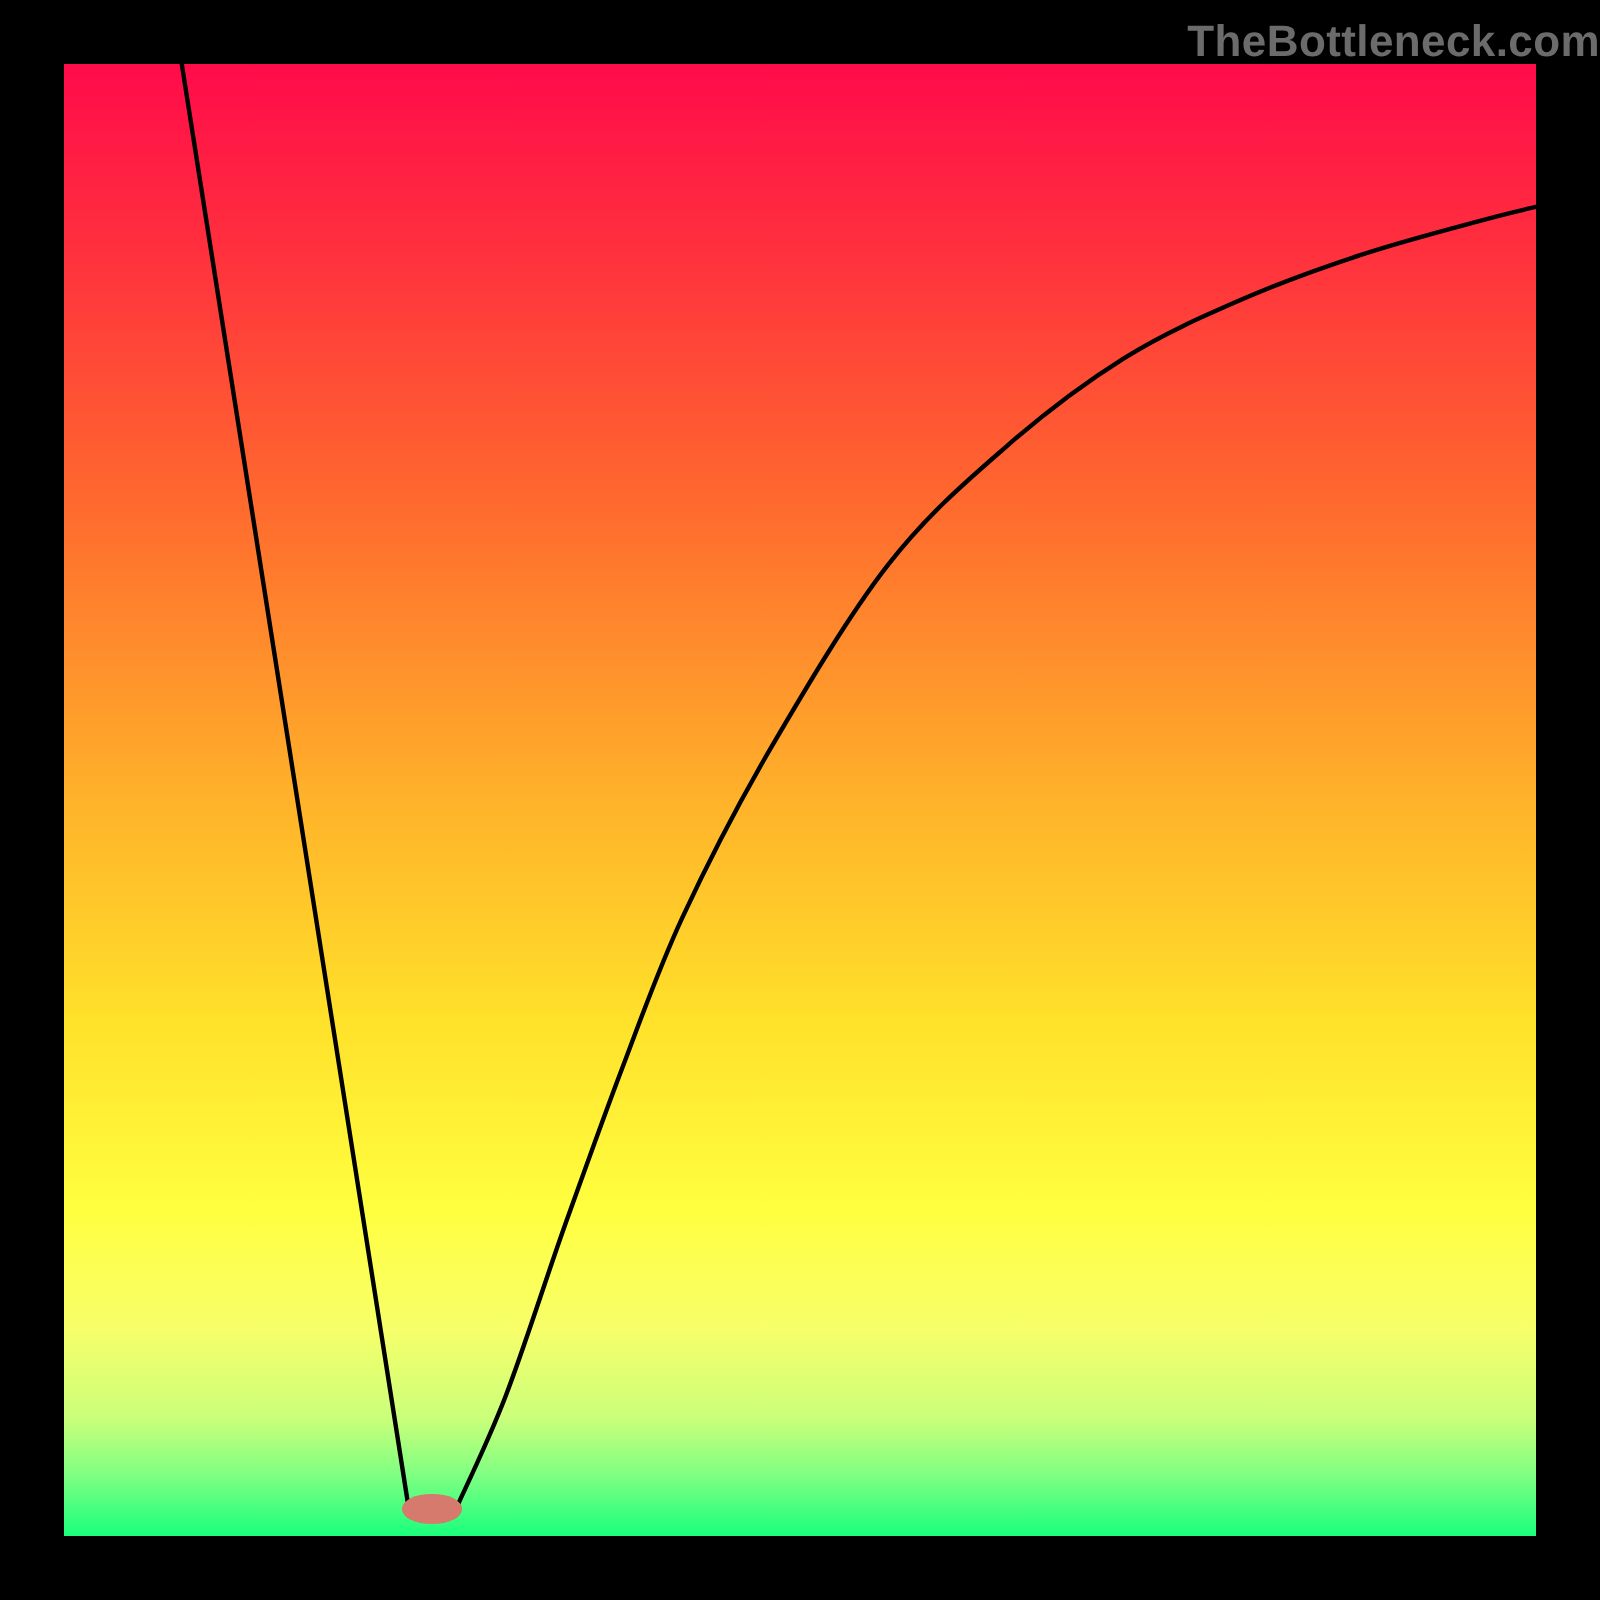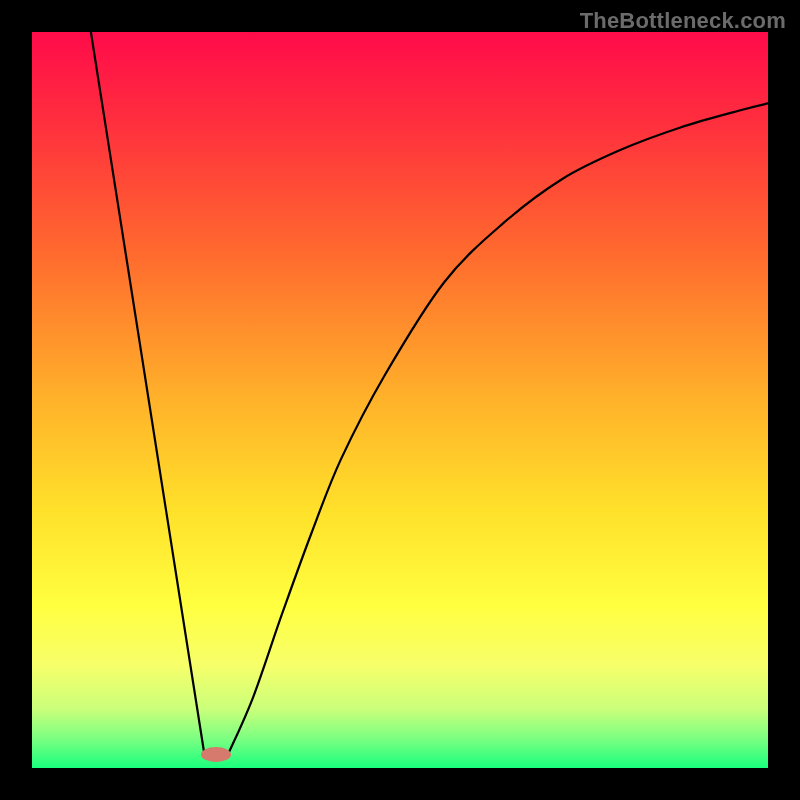--- a/index.html
+++ b/index.html
@@ -23,21 +23,21 @@
     position: absolute;
     left: 32px;
     top: 32px;
     width: 736px;
     height: 736px;
     overflow: hidden;
   }
   .watermark {
     position: absolute;
     top: 8px;
-    right: 14px;
+    right: 0;
     font-size: 22px;
     font-weight: 600;
     color: #6b6b6b;
     letter-spacing: 0.2px;
     z-index: 2;
     font-family: Arial, Helvetica, sans-serif;
   }
   .curve {
     position: absolute;
     left: 0;

